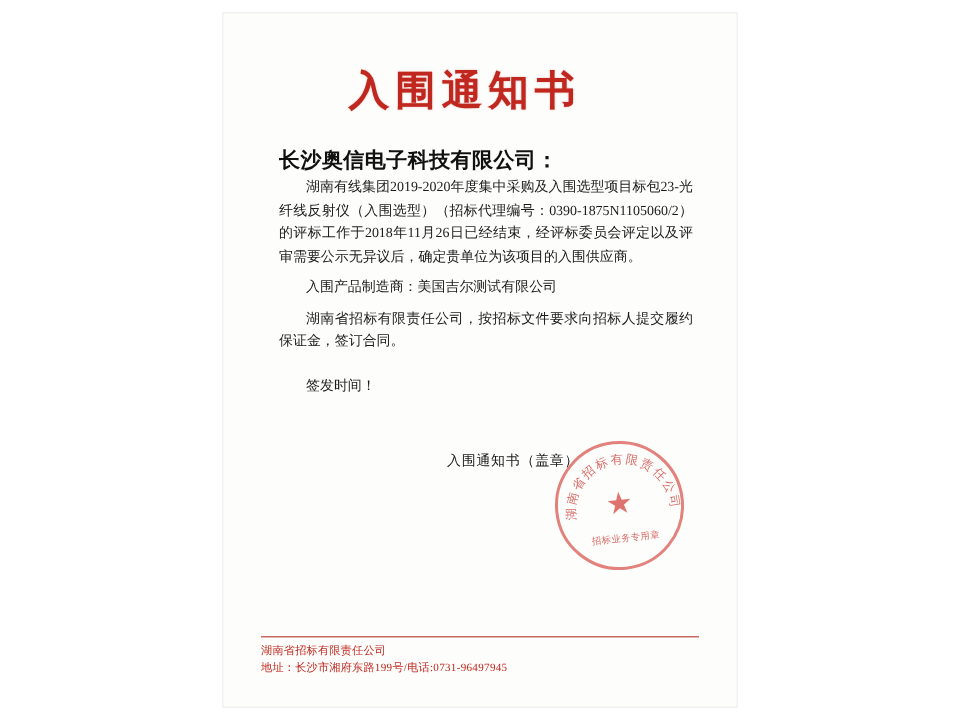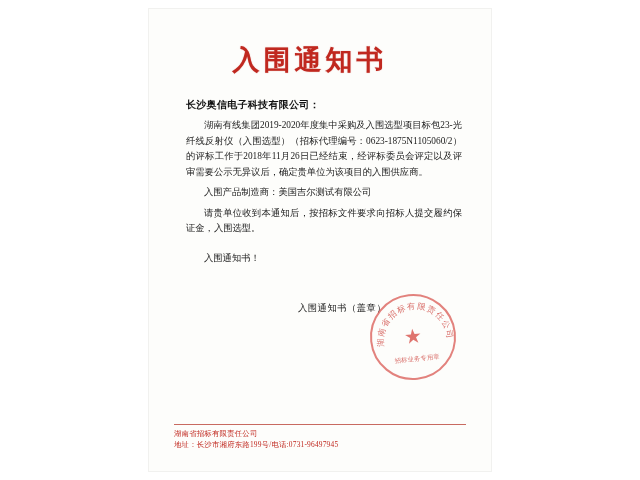--- a/index.html
+++ b/index.html
@@ -50,21 +50,21 @@
     letter-spacing: 4px;
     text-shadow: 0 0 1px rgba(192,40,31,0.5);
   }
   
   .addressee {
     position: absolute;
     left: 38px;
     top: 90px;
     width: 280px;
     color: #111;
-    font-size: 10px;
+    font-size: 14px;
     font-weight: bold;
     letter-spacing: 0.3px;
   }
   .body-block {
     position: absolute;
     left: 38px;
     top: 110px;
     width: 276px;
     color: #1a1a1a;
     font-size: 9.3px;
@@ -181,24 +181,24 @@
 
 <div class="screen">
   <div class="paper">
     <div class="paper-inner">
 
       <div class="doc-title">入围通知书</div>
 
       <div class="addressee">长沙奥信电子科技有限公司：</div>
 
       <div class="body-block">
-        <p class="para">湖南有线集团2019-2020年度集中采购及入围选型项目标包23-光纤线反射仪（入围选型）（招标代理编号：0623-1875N1105060/2）的评标工作于2018年11月26日已经结束，经评标委员会评定以及评审需要公示无异议后，确定贵单位为该项目的入围供应商。</p>
+        <p class="para">湖南有线集团2019-2020年度集中采购及入围选型项目标包23-光纤线反射仪（入围选型）（招标代理编号：0390-1875N1105060/2）的评标工作于2018年11月26日已经结束，经评标委员会评定以及评审需要公示无异议后，确定贵单位为该项目的入围供应商。</p>
         <p class="para gap-para">入围产品制造商：美国吉尔测试有限公司</p>
-        <p class="para gap-para">请贵单位收到本通知后，按招标文件要求向招标人提交履约保证金，入围选型。</p>
-        <p class="notice-line">入围通知书！</p>
+        <p class="para gap-para">湖南省招标有限责任公司，按招标文件要求向招标人提交履约保证金，签订合同。</p>
+        <p class="notice-line">签发时间！</p>
       </div>
 
       <div class="sign-block">
         <div class="sign-org">入围通知书（盖章）</div>
       </div>
 
 
       <div class="seal">
         <div class="seal-inner">
           <svg class="seal-arc" viewBox="0 0 86 86">

